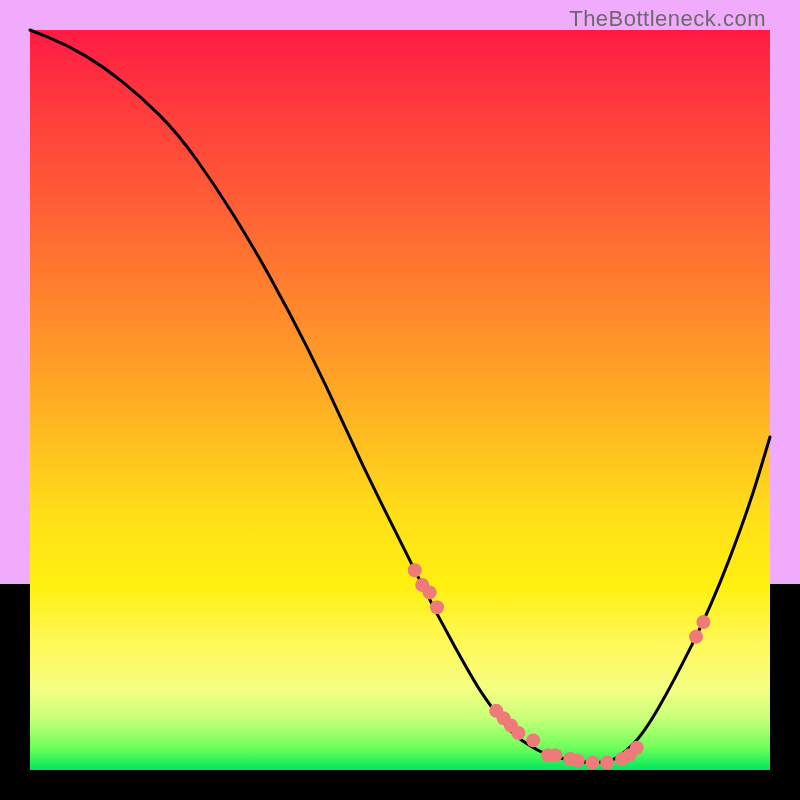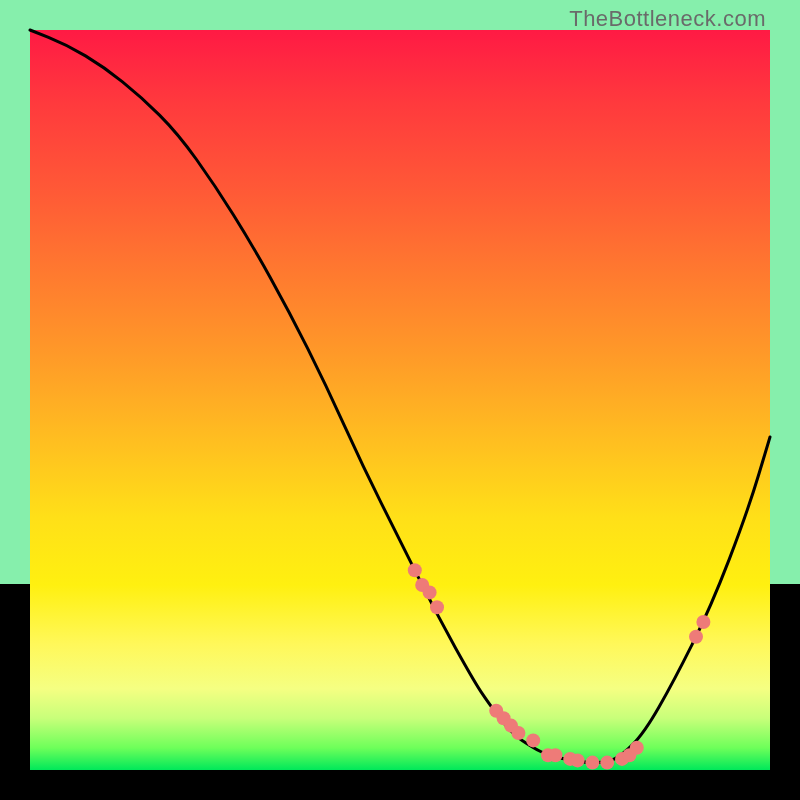--- a/index.html
+++ b/index.html
@@ -8,21 +8,21 @@
     width: 800px;
     height: 800px;
     background: #000;
     overflow: hidden;
     font-family: Arial, Helvetica, sans-serif;
   }
   .frame {
     position: relative;
     width: 800px;
     height: 584px;
-    background: #86efac;
+    background: #f0abfc;
   }
   .plot-area {
     position: absolute;
     left: 30px;
     top: 30px;
     width: 740px;
     height: 740px;
     
     background: linear-gradient(to bottom,
       #ff1a44 0%,

